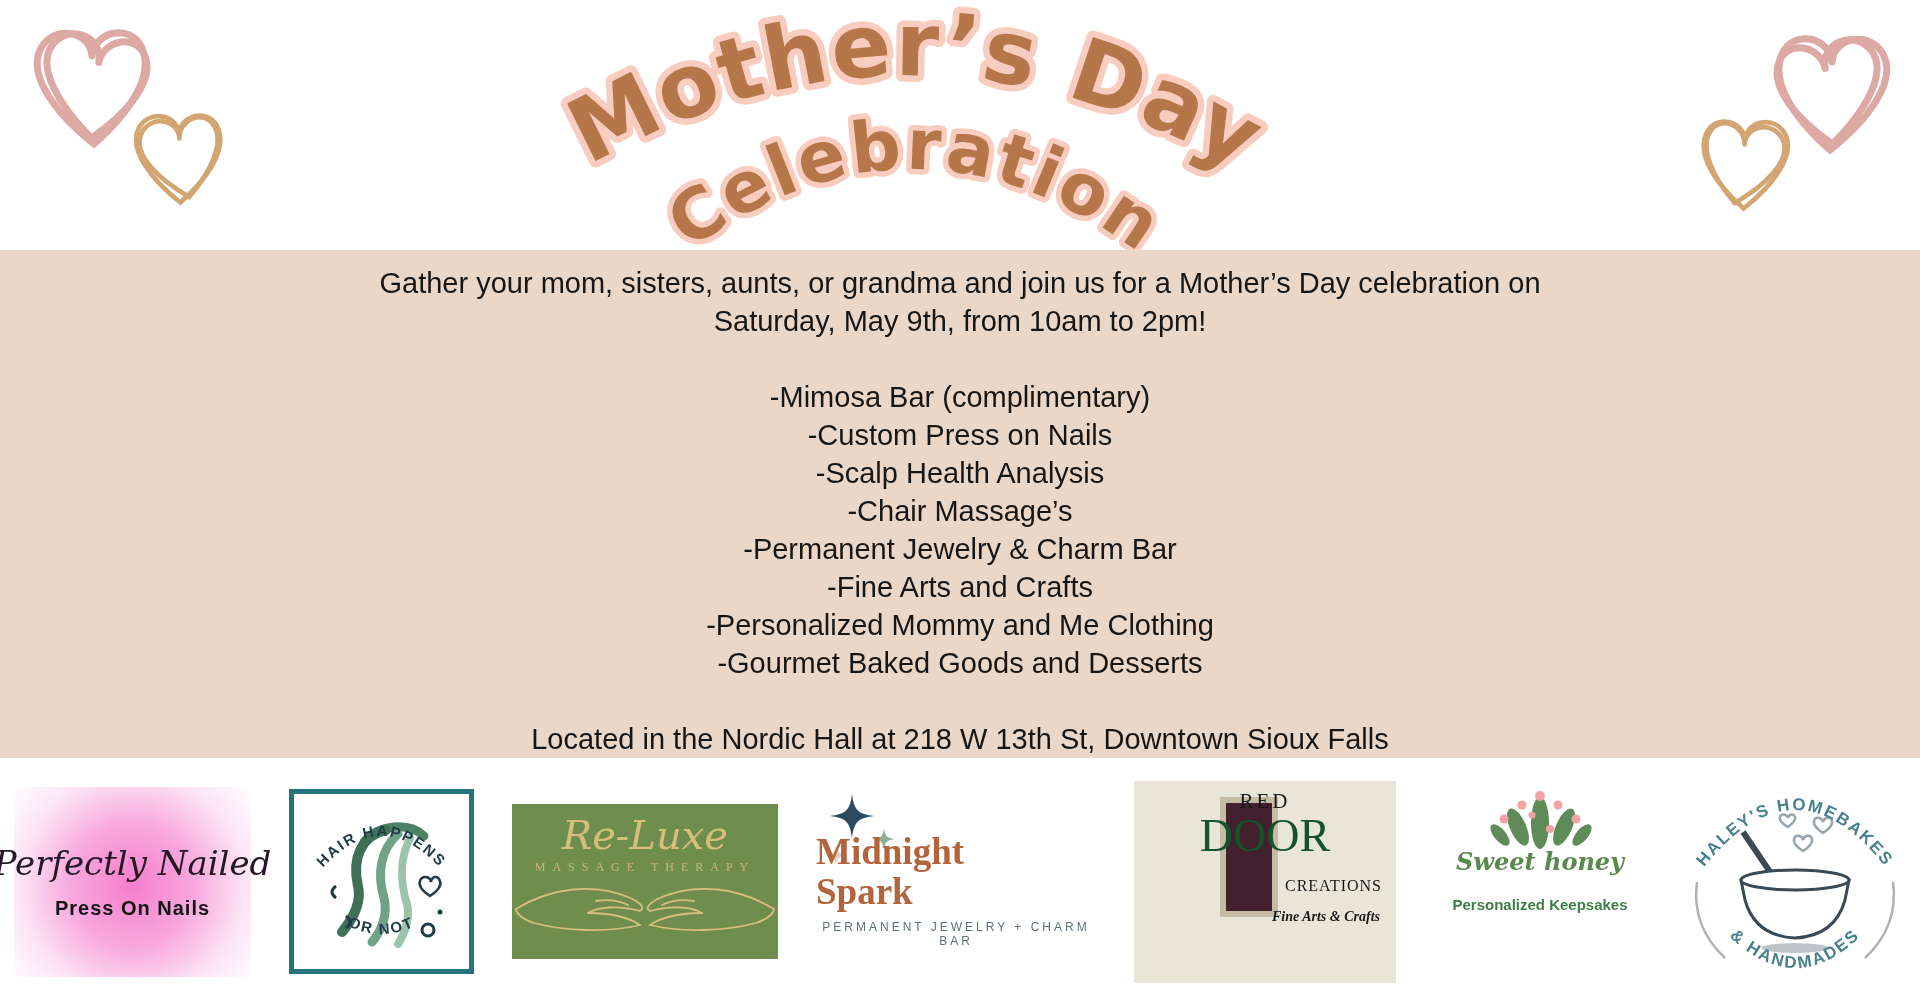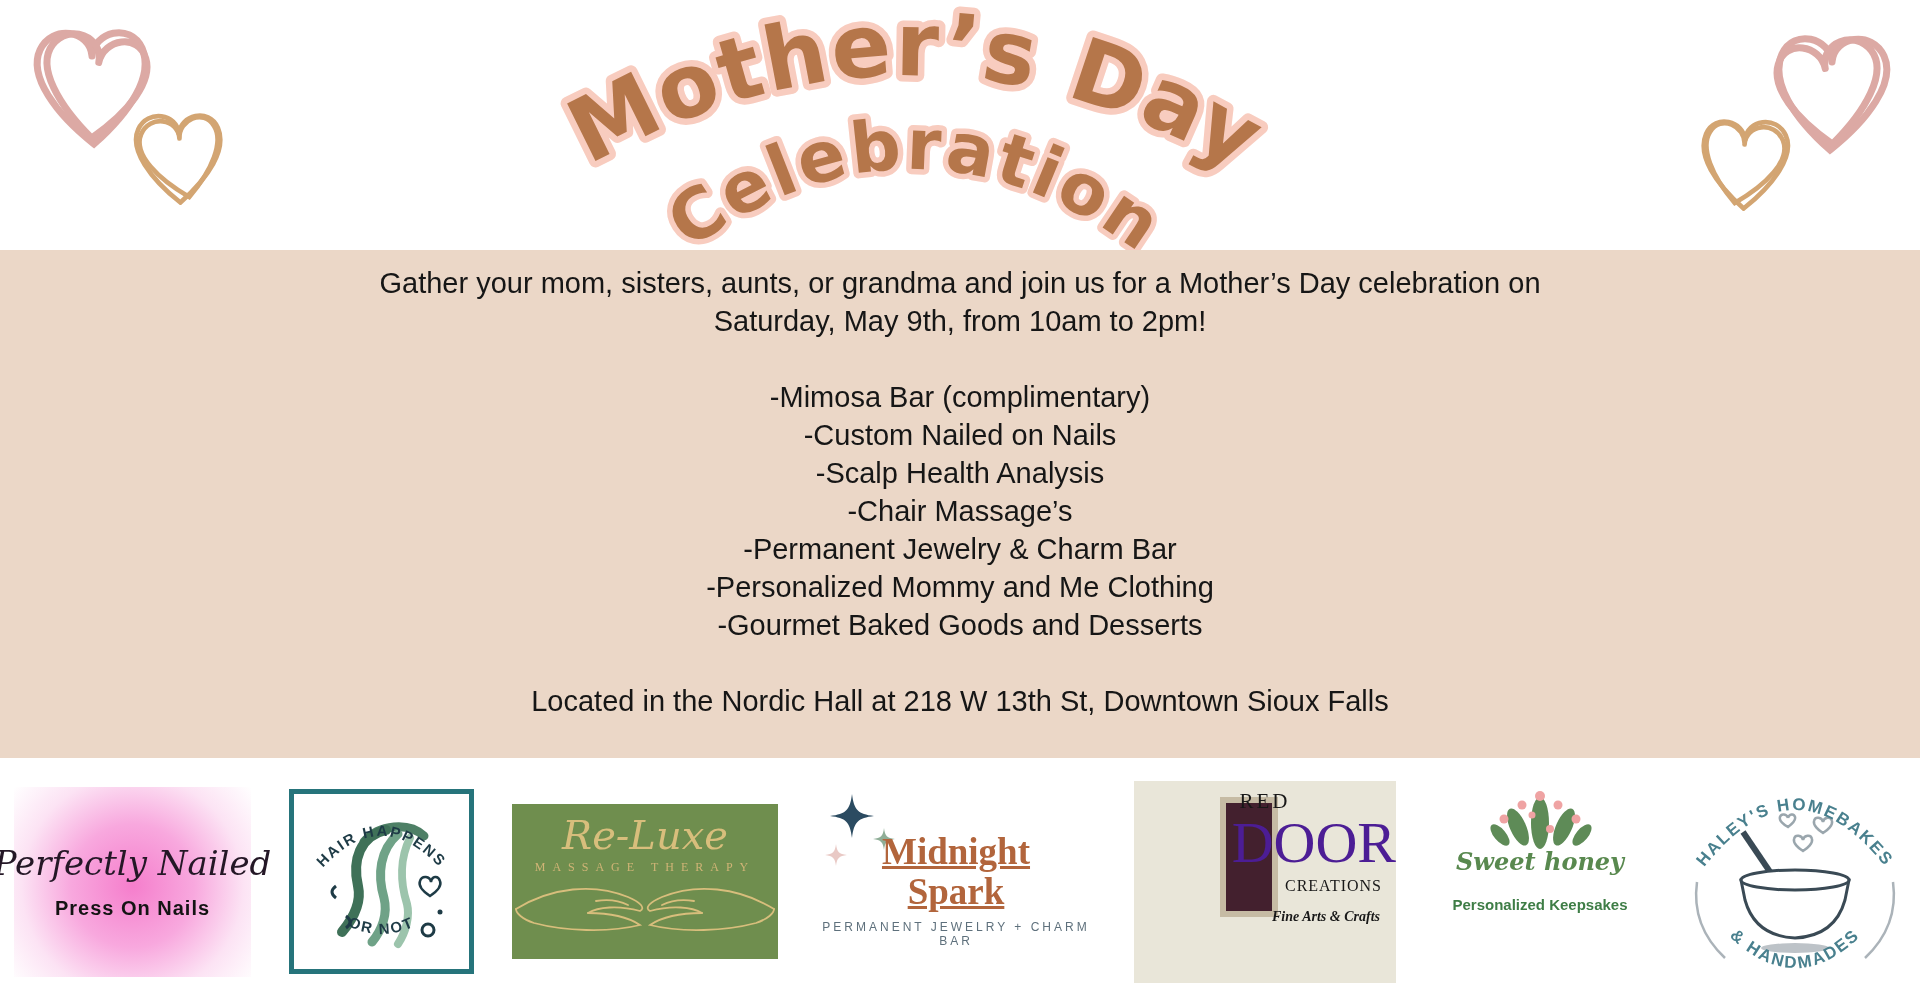--- a/index.html
+++ b/index.html
@@ -38,32 +38,32 @@
   .hh-arc { font-family:"Liberation Sans", sans-serif; font-weight:bold; font-size:15px; letter-spacing:2px; fill:#1e3b46; }
 
   
   .v-rl { width:266px; height:155px; background:#6f8e4e; display:flex; flex-direction:column; align-items:center; overflow:hidden; }
   .v-rl .script { font-family:"DejaVu Serif", serif; font-style:italic; font-size:40px; color:#d8be7c; margin-top:8px; }
   .v-rl .tag { font-family:"Liberation Serif", serif; font-size:12px; letter-spacing:7px; color:#d0b476; margin-top:2px; }
 
   
   .v-ms { width:280px; height:180px; background:#ffffff; }
   .ms-stars { position:absolute; left:0; top:0; width:90px; height:80px; }
-  .v-ms .name { position:absolute; left:0; right:0; top:40px; text-align:center;
-                font-family:"Liberation Serif", serif; font-weight:bold; font-size:37px; line-height:40px; color:#b2653c;text-decoration:underline; }
+  .v-ms .name { position:absolute; left:0; right:0; top:40px; 
+                font-family:"Liberation Serif", serif; font-weight:bold; font-size:37px; line-height:40px; color:#b2653c; }
   .v-ms .tag { position:absolute; left:0; right:0; top:128px; text-align:center;
                font-size:12px; letter-spacing:3px; color:#5e707c; }
 
   
   .v-rd { width:262px; height:202px; background:#e9e6d9; overflow:hidden; }
   .rd-door { position:absolute; left:86px; top:16px; width:58px; height:120px; background:#43202e; border:6px solid #c6bba4; }
   .v-rd .red { position:absolute; left:0; width:100%; top:8px; text-align:center;
                font-family:"Liberation Serif", serif; font-size:21px; letter-spacing:3px; color:#181818; }
-  .v-rd .door { position:absolute; left:0; width:100%; top:28px; text-align:right;
-                font-family:"Liberation Serif", serif; font-size:58px; color:#4c1d95; }
+  .v-rd .door { position:absolute; left:0; width:100%; top:28px; text-align:center;
+                font-family:"Liberation Serif", serif; font-size:46px; color:#14532d; }
   .v-rd .creations { position:absolute; right:14px; top:96px; font-family:"Liberation Serif", serif;
                      font-size:16px; letter-spacing:1px; color:#181818; }
   .v-rd .tag { position:absolute; right:16px; top:128px; font-family:"Liberation Serif", serif;
                font-style:italic; font-weight:bold; font-size:14px; color:#181818; }
 
   
   .v-sh { width:212px; height:185px; background:#ffffff; display:flex; flex-direction:column; align-items:center; }
   .sh-cactus { width:120px; height:62px; }
   .v-sh .script { font-family:"DejaVu Serif", serif; font-style:italic; font-weight:bold; font-size:24px;
                   color:#59894f; margin-top:-4px; white-space:nowrap; }
@@ -116,24 +116,25 @@
         <textPath href="#arc2" startOffset="50%" text-anchor="middle">Celebration</textPath>
       </text>
     </svg>
   </div>
 
   <div class="band">
     <div class="line">Gather your mom, sisters, aunts, or grandma and join us for a Mother’s Day celebration on</div>
     <div class="line">Saturday, May 9th, from 10am to 2pm!</div>
     <div class="spacer"></div>
     <div class="line">-Mimosa Bar (complimentary)</div>
-    <div class="line">-Custom Nailed on Nails</div>
+    <div class="line">-Custom Press on Nails</div>
     <div class="line">-Scalp Health Analysis</div>
     <div class="line">-Chair Massage’s</div>
     <div class="line">-Permanent Jewelry &amp; Charm Bar</div>
+    <div class="line">-Fine Arts and Crafts</div>
     <div class="line">-Personalized Mommy and Me Clothing</div>
     <div class="line">-Gourmet Baked Goods and Desserts</div>
     <div class="spacer"></div>
     <div class="line">Located in the Nordic Hall at 218 W 13th St, Downtown Sioux Falls</div>
   </div>
 
   <div class="logos">
 
     <div class="logo v-pn">
       <div class="script">Perfectly Nailed</div>

